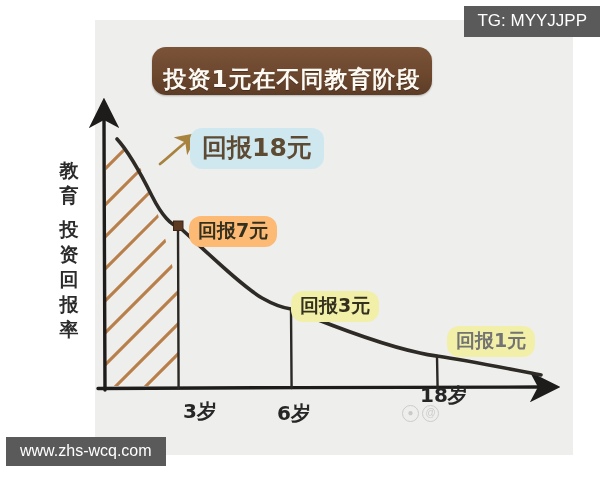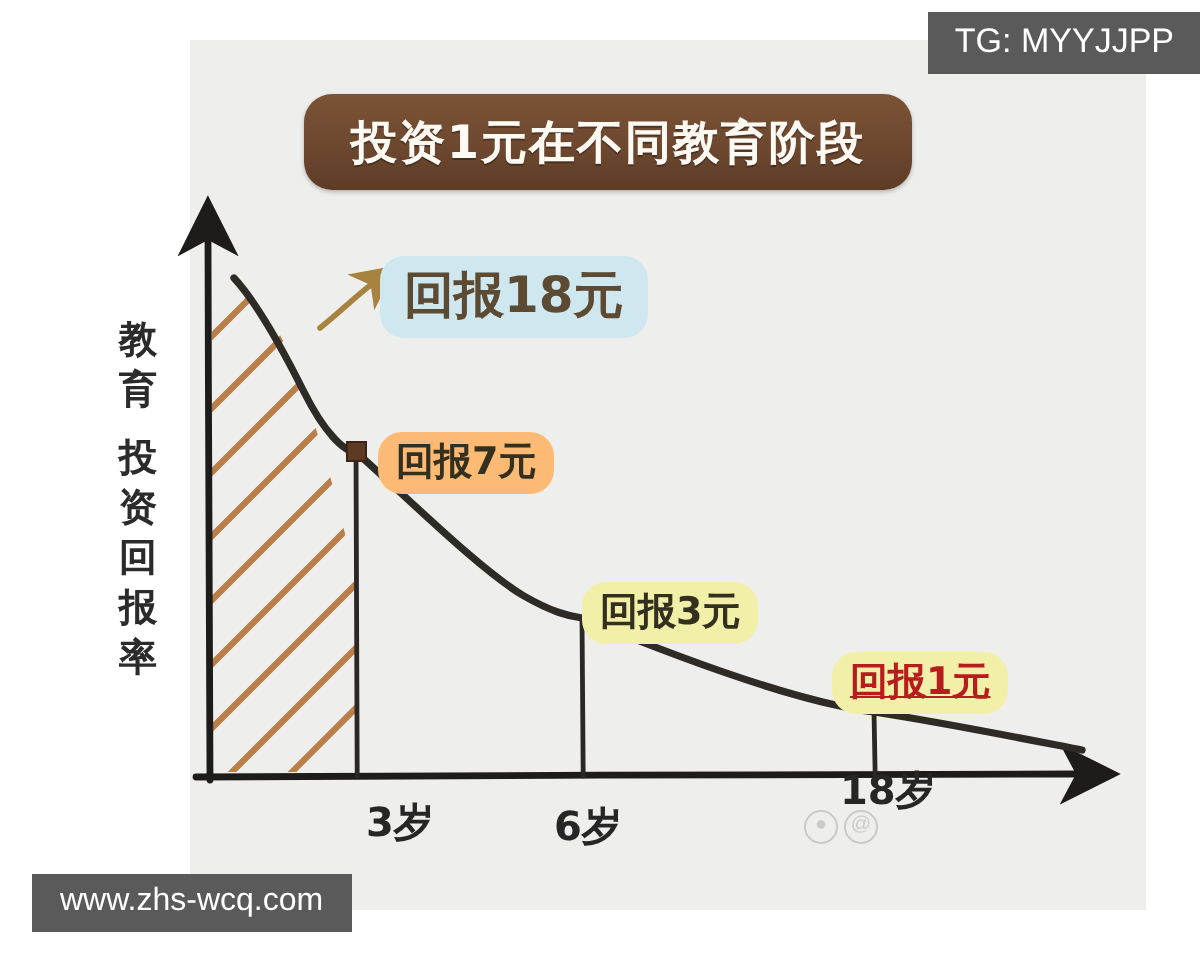--- a/index.html
+++ b/index.html
@@ -39,27 +39,27 @@
     font-family: "DejaVu Sans", "Liberation Sans", sans-serif;
     font-weight: 700;
     color: #2b2b2b;
     white-space: nowrap;
   }
 
   #title-plate {
     position: absolute;
     left: 152px;
     top: 47px;
-    width: 304px;
+    width: 280px;
     height: 48px;
     background: linear-gradient(180deg, #7b5337 0%, #6d482f 55%, #5d3c26 100%);
     border-radius: 14px;
     box-shadow: 0 1px 2px rgba(0,0,0,0.25);
     display: flex;
-    align-items: center;
+    align-items: flex-end;
     justify-content: center;
   }
   #title-plate .cjk {
     color: #fdfaf4;
     font-size: 23px;
     letter-spacing: 1px;
     text-shadow: 0 1px 0 rgba(0,0,0,0.3);
   }
 
   .callout {
@@ -70,21 +70,21 @@
     font-size: 19px;
   }
   .callout.big {
     font-size: 25px;
     color: #5d4a33;
     padding: 3px 12px 5px 12px;
   }
   #callout-18 { left: 190px; top: 128px; background: #cfe8f0; }
   #callout-7  { left: 189px; top: 216px; background: #fdba74; color: #33301f; }
   #callout-3  { left: 291px; top: 291px; background: #f2f0a8; color: #33301f; }
-  #callout-1  { left: 416px; top: 326px; background: #f2f0a8; color: #b91c1c; text-decoration: underline; }
+  #callout-1  { left: 447px; top: 326px; background: #f2f0a8; color: #737373; }
 
   #y-axis-label {
     position: absolute;
     left: 52px;
     top: 158px;
     width: 34px;
     font-size: 19px;
     line-height: 25px;
     text-align: center;
     letter-spacing: 0;
@@ -139,21 +139,21 @@
     align-items: center;
     justify-content: center;
   }
   #badge-tg {
     right: 0;
     top: 6px;
     padding: 5px 13px 6px 13px;
     font-size: 17px;
   }
   #badge-site {
-    left: 16px;
+    left: 6px;
     bottom: 14px;
     padding: 5px 14px 6px 14px;
     font-size: 16px;
   }
 </style>
 </head>
 <body>
 
 <div id="infographic"></div>
 

